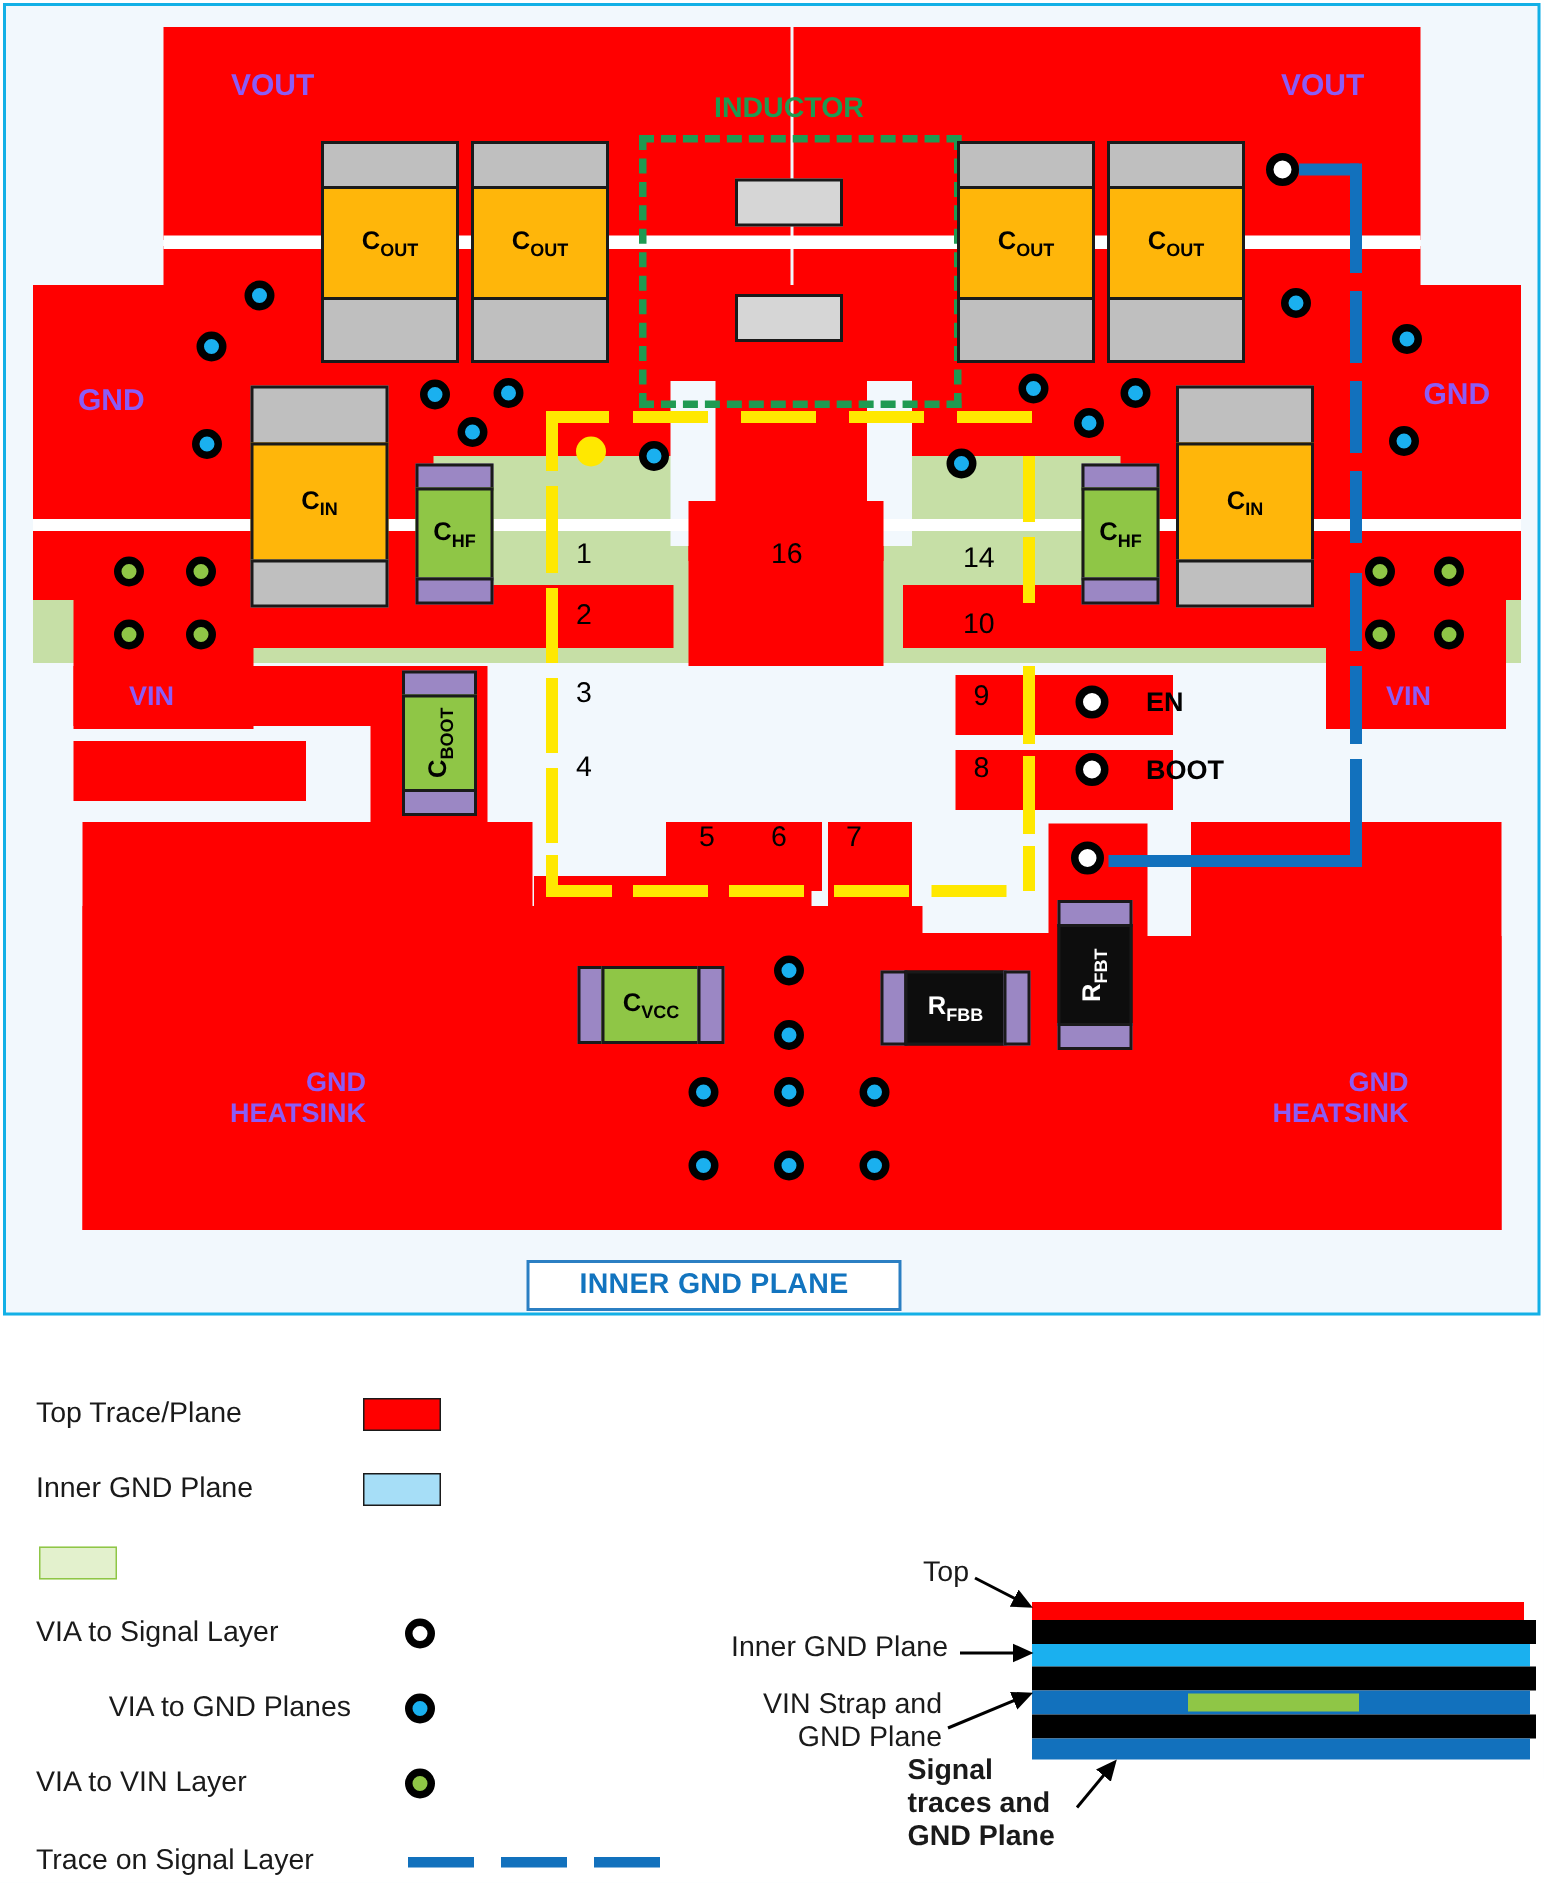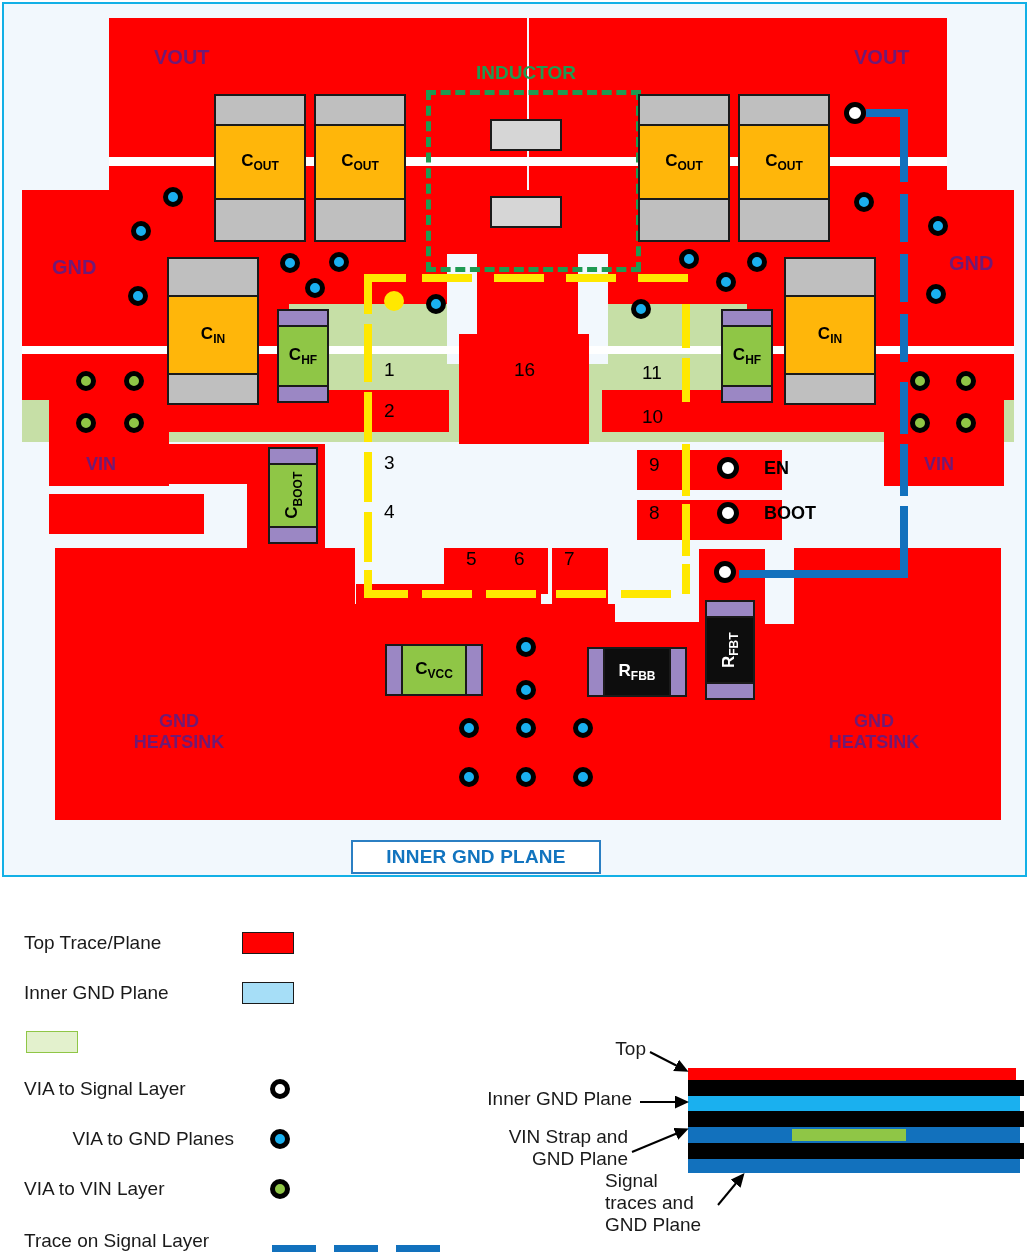--- a/index.html
+++ b/index.html
@@ -53,21 +53,21 @@
   .via-signal { background:#ffffff; }
   .via-vin    { background:#8fc646; }
 
   
   .yellow { position:absolute; background:#ffe800; }
   .blue   { position:absolute; background:#1271bd; }
   .dashv-green { position:absolute; }
 
   
   .plane-label {
-    position:absolute; font-weight:bold; color:#701a75; text-align:center;
+    position:absolute; font-weight:bold; color:#8b5cf6; text-align:right;
     line-height:1.15; white-space:pre-line;
   }
   .pin-num { position:absolute; font-size:19px; color:#000; font-weight:normal; }
   .net-label { position:absolute; font-size:18px; font-weight:bold; color:#000; }
 
   #inductor-title {
     position:absolute; color:#1f9a52; font-weight:bold; font-size:19px;
   }
 
   #inner-gnd-box {
@@ -319,21 +319,21 @@
     <div class="pin-num" style="left:380px; top:355px;">1</div>
     <div class="pin-num" style="left:380px; top:396px;">2</div>
     <div class="pin-num" style="left:380px; top:448px;">3</div>
     <div class="pin-num" style="left:380px; top:497px;">4</div>
     <div class="pin-num" style="left:462px; top:544px;">5</div>
     <div class="pin-num" style="left:510px; top:544px;">6</div>
     <div class="pin-num" style="left:560px; top:544px;">7</div>
     <div class="pin-num" style="left:645px; top:498px;">8</div>
     <div class="pin-num" style="left:645px; top:450px;">9</div>
     <div class="pin-num" style="left:638px; top:402px;">10</div>
-    <div class="pin-num" style="left:638px; top:358px;">11</div>
+    <div class="pin-num" style="left:638px; top:358px;">14</div>
     <div class="pin-num" style="left:510px; top:355px;">16</div>
 
     <div class="net-label" style="left:760px; top:454px;">EN</div>
     <div class="net-label" style="left:760px; top:499px;">BOOT</div>
 
     <div id="inner-gnd-box" style="left:347px; top:836px; width:250px; height:34px;">INNER GND PLANE</div>
 
   </div>
 
   <div id="legend">
@@ -360,21 +360,21 @@
     <div class="lg-row" style="left:24px; top:228px;">
       <span class="lg-text" style="display:inline-block; width:210px;text-align:right;">VIA to GND Planes</span>
       <span class="sw-circle" style="display:inline-block; width:20px; height:20px; background:#1ab0ef;"></span>
     </div>
 
     <div class="lg-row" style="left:24px; top:278px;">
       <span class="lg-text" style="display:inline-block; width:210px;">VIA to VIN Layer</span>
       <span class="sw-circle" style="display:inline-block; width:20px; height:20px; background:#8fc646;"></span>
     </div>
 
-    <div class="lg-row" style="left:24px; top:330px;align-items:flex-end;">
+    <div class="lg-row" style="left:24px; top:330px;">
       <span class="lg-text" style="display:inline-block; width:212px;">Trace on Signal Layer</span>
       <span class="dashline">
         <i></i>
           <i></i>
           <i></i>
       </span>
     </div>
 
   </div>
 
@@ -398,19 +398,19 @@
       <line x1="170" y1="22" x2="205" y2="40" stroke="#000" stroke-width="2" marker-end="url(#ah)"></line>
       <line x1="160" y1="72" x2="205" y2="72" stroke="#000" stroke-width="2" marker-end="url(#ah)"></line>
       <line x1="152" y1="122" x2="205" y2="100" stroke="#000" stroke-width="2" marker-end="url(#ah)"></line>
       <line x1="238" y1="175" x2="262" y2="146" stroke="#000" stroke-width="2" marker-end="url(#ah)"></line>
     </svg>
 
     <div class="xs-text" style="left:78px; top:8px; width:88px;">Top</div>
     <div class="xs-text" style="left:0px; top:58px; width:152px;">Inner GND Plane</div>
     <div class="xs-text" style="left:20px; top:96px; width:128px;">VIN Strap and
 GND Plane</div>
-    <div class="xs-text lft" style="left:125px; top:140px; width:120px;">Signal
+    <div class="xs-text lft" style="left:125px; top:140px; width:120px;font-weight:bold;">Signal
 traces and
 GND Plane</div>
 
   </div>
 
 </div>
 
 </body></html>

